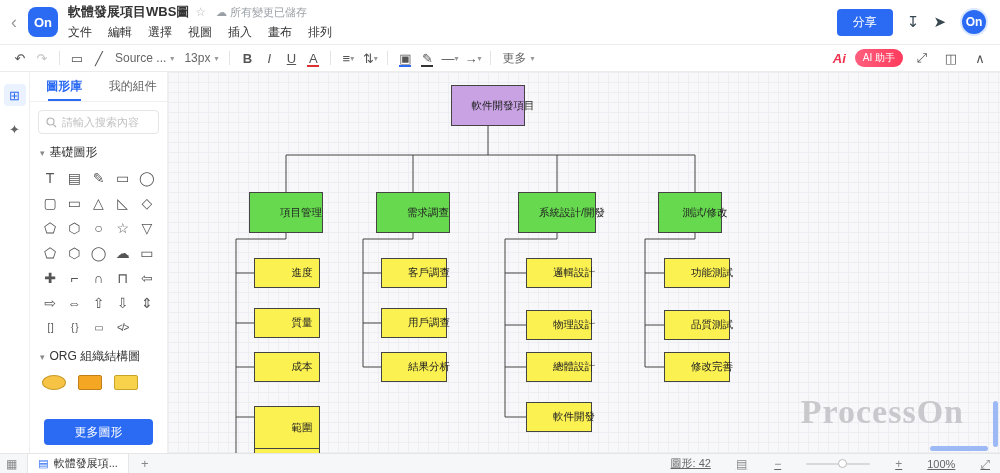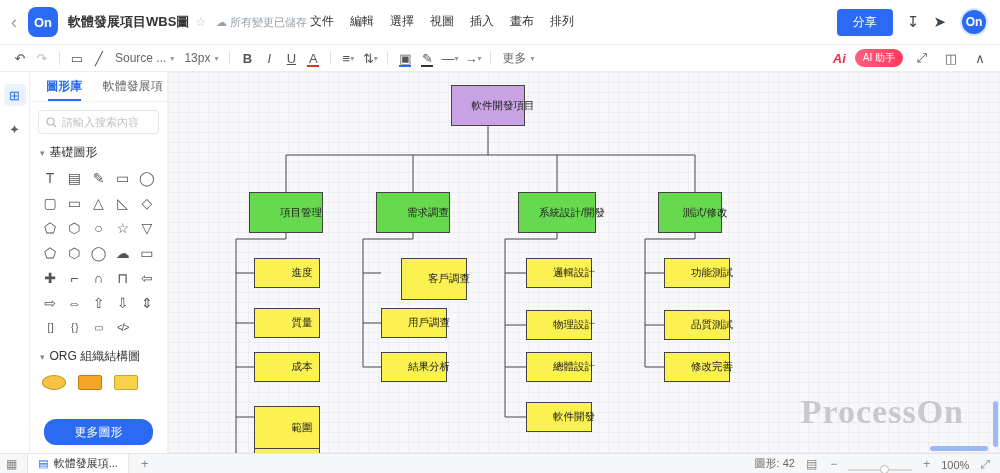--- a/index.html
+++ b/index.html
@@ -5,21 +5,21 @@
   * { box-sizing: border-box; margin: 0; padding: 0; }
   html,body { width:1000px; height:473px; overflow:hidden;
     font-family:"Liberation Sans", sans-serif; color:#333; background:#fff; }
   .app { width:1000px; height:473px; display:flex; flex-direction:column; }
 
   
   .header { height:44px; display:flex; align-items:center; padding:0 12px 0 8px; gap:8px; }
   .back { font-size:18px; color:#9a9a9a; padding:0 3px; cursor:default; }
   .logo { width:30px; height:30px; border-radius:8px; background:#2b6bf3; color:#fff;
     font-weight:bold; font-size:13px; display:flex; align-items:center; justify-content:center; }
-  .title-block { display:flex; flex-direction:row; justify-content:center; gap:3px; margin-left:2px; }
+  .title-block { display:flex; flex-direction:column; justify-content:center; gap:3px; margin-left:2px; }
   .title-row { display:flex; align-items:center; gap:6px; font-size:13px; }
   .title { font-weight:600; color:#333; }
   .star { color:#b9b9b9; font-size:12px; }
   .saved { display:flex; gap:3px; color:#9aa0a6; font-size:11px; align-items:center; margin-left:4px; }
   .menus { display:flex; gap:16px; font-size:12px; color:#333; }
   .menu-item { cursor:default; }
   .header-right { margin-left:auto; display:flex; align-items:center; gap:14px; }
   .share-btn { background:#2b6bf3; color:#fff; font-size:12px; padding:5px 16px;
     border-radius:4px; border:none; }
   .hicon { font-size:15px; color:#37474f; }
@@ -66,21 +66,21 @@
   .search input::placeholder { color:#c2c2c2; }
   .section-h { display:flex; align-items:center; gap:5px; padding:8px 10px 4px; font-size:12px;
     color:#333; }
   .sec-caret { font-size:9px; color:#888; }
   .shape-grid { display:grid; grid-template-columns:repeat(5,1fr); row-gap:4px; padding:2px 8px; }
   .shape-cell { height:21px; display:flex; align-items:center; justify-content:center;
     font-size:14px; color:#555; }
   .shape-cell.small { font-size:10px; letter-spacing:-1px; }
   .org-row { display:flex; gap:12px; padding:6px 12px; align-items:center; }
   .more-btn { position:absolute; bottom:8px; left:14px; right:14px; height:26px; background:#2b6bf3;
-    color:#fff; border:none; border-radius:12px; font-size:12px; }
+    color:#fff; border:none; border-radius:4px; font-size:12px; }
 
   
   .canvas { flex:1; position:relative; overflow:hidden;
     background-color:#f8f8fa;
     background-image:
       linear-gradient(#eceef3 1px, transparent 1px),
       linear-gradient(90deg,#eceef3 1px, transparent 1px),
       linear-gradient(#e3e6ee 1px, transparent 1px),
       linear-gradient(90deg,#e3e6ee 1px, transparent 1px);
     background-size:10px 10px,10px 10px,50px 50px,50px 50px; }
@@ -94,21 +94,21 @@
     border-radius:3px; }
 
   
   .statusbar { height:20px; border-top:1px solid #e6e6e6; background:#f6f7f9; display:flex;
     align-items:center; font-size:11px; color:#666; padding:0 8px 0 4px; gap:8px; }
   .sb-icon { font-size:12px; color:#888; padding:0 2px; }
   .stab { height:100%; background:#fff; border-left:1px solid #e6e6e6; border-right:1px solid #e6e6e6;
     display:flex; align-items:center; padding:0 10px; gap:5px; color:#333; }
   .stab-icon { color:#2b6bf3; font-size:11px; }
   .sb-add { font-size:13px; color:#888; padding:0 4px; }
-  .status-right { margin-left:auto; display:flex; align-items:flex-end; gap:9px; }
+  .status-right { margin-left:auto; display:flex; align-items:center; gap:23px;text-decoration:underline; }
   .slider { width:64px; height:2px; background:#d9d9d9; position:relative; border-radius:1px; }
   .slider-thumb { position:absolute; left:50%; top:-4px; width:9px; height:9px; border-radius:50%;
     background:#fff; border:1px solid #bbb; }
 </style>
 </head>
 <body>
 
 <div class="app">
 
   <div class="header">
@@ -180,21 +180,21 @@
   <div class="content">
 
     <div class="strip">
         <span class="strip-icon active">⊞</span>
         <span class="strip-icon">✦</span>
       </div>
 
     <div class="panel">
       <div class="tabs">
         <div class="tab active">圖形庫</div>
-        <div class="tab">軟體發展項</div>
+        <div class="tab">我的組件</div>
       </div>
       <div class="search">
         <svg width="11" height="11" viewBox="0 0 11 11">
           <circle cx="4.5" cy="4.5" r="3.5" fill="none" stroke="#b5b5b5" stroke-width="1.2"></circle>
           <line x1="7.3" y1="7.3" x2="10" y2="10" stroke="#b5b5b5" stroke-width="1.2"></line>
         </svg>
         <input type="text" placeholder="請輸入搜索內容" style="">
       </div>
       <div class="section-h">
         <span class="sec-caret">▾</span>
@@ -256,21 +256,21 @@
       <div class="vthumb"></div>
       <div class="hthumb"></div>
     <div class="node" style="left: 283px; top: 13px; width: 74px; height: 41px; background: rgb(200, 162, 227); border: 1px solid rgb(68, 68, 68);">軟件開發項目</div>
         <div class="node" style="left: 81px; top: 120px; width: 74px; height: 41px; background: rgb(102, 217, 79); border: 1px solid rgb(68, 68, 68);">項目管理</div>
         <div class="node" style="left: 86px; top: 236px; width: 66px; height: 30px; background: rgb(251, 241, 81); border: 1px solid rgb(68, 68, 68);">質量</div>
         <div class="node" style="left: 86px; top: 186px; width: 66px; height: 30px; background: rgb(251, 241, 81); border: 1px solid rgb(68, 68, 68);">進度</div>
         <div class="node" style="left: 86px; top: 280px; width: 66px; height: 30px; background: rgb(251, 241, 81); border: 1px solid rgb(68, 68, 68);">成本</div>
         <div class="node" style="left: 86px; top: 334px; width: 66px; height: 44px; background: rgb(251, 241, 81); border: 1px solid rgb(68, 68, 68);">範圍</div>
         <div class="node" style="left: 86px; top: 376px; width: 66px; height: 30px; background: rgb(251, 241, 81); border: 1px solid rgb(68, 68, 68);"></div>
         <div class="node" style="left: 208px; top: 120px; width: 74px; height: 41px; background: rgb(102, 217, 79); border: 1px solid rgb(68, 68, 68);">需求調查</div>
-        <div class="node" style="left: 213px; top: 186px; width: 66px; height: 42px; background: rgb(251, 241, 81); border: 1px solid rgb(68, 68, 68); margin-left: 20px;">客戶調查</div>
+        <div class="node" style="left: 213px; top: 186px; width: 66px; height: 30px; background: rgb(251, 241, 81); border: 1px solid rgb(68, 68, 68);">客戶調查</div>
         <div class="node" style="left: 213px; top: 236px; width: 66px; height: 30px; background: rgb(251, 241, 81); border: 1px solid rgb(68, 68, 68);">用戶調查</div>
         <div class="node" style="left: 350px; top: 120px; width: 78px; height: 41px; background: rgb(102, 217, 79); border: 1px solid rgb(68, 68, 68);">系統設計/開發</div>
         <div class="node" style="left: 213px; top: 280px; width: 66px; height: 30px; background: rgb(251, 241, 81); border: 1px solid rgb(68, 68, 68);">結果分析</div>
         <div class="node" style="left: 358px; top: 186px; width: 66px; height: 30px; background: rgb(251, 241, 81); border: 1px solid rgb(68, 68, 68);">邏輯設計</div>
         <div class="node" style="left: 358px; top: 238px; width: 66px; height: 30px; background: rgb(251, 241, 81); border: 1px solid rgb(68, 68, 68);">物理設計</div>
         <div class="node" style="left: 358px; top: 280px; width: 66px; height: 30px; background: rgb(251, 241, 81); border: 1px solid rgb(68, 68, 68);">總體設計</div>
         <div class="node" style="left: 358px; top: 330px; width: 66px; height: 30px; background: rgb(251, 241, 81); border: 1px solid rgb(68, 68, 68);">軟件開發</div>
         <div class="node" style="left: 490px; top: 120px; width: 64px; height: 41px; background: rgb(102, 217, 79); border: 1px solid rgb(68, 68, 68);">測試/修改</div>
         <div class="node" style="left: 496px; top: 186px; width: 66px; height: 30px; background: rgb(251, 241, 81); border: 1px solid rgb(68, 68, 68);">功能測試</div>
         <div class="node" style="left: 496px; top: 238px; width: 66px; height: 30px; background: rgb(251, 241, 81); border: 1px solid rgb(68, 68, 68);">品質測試</div>

